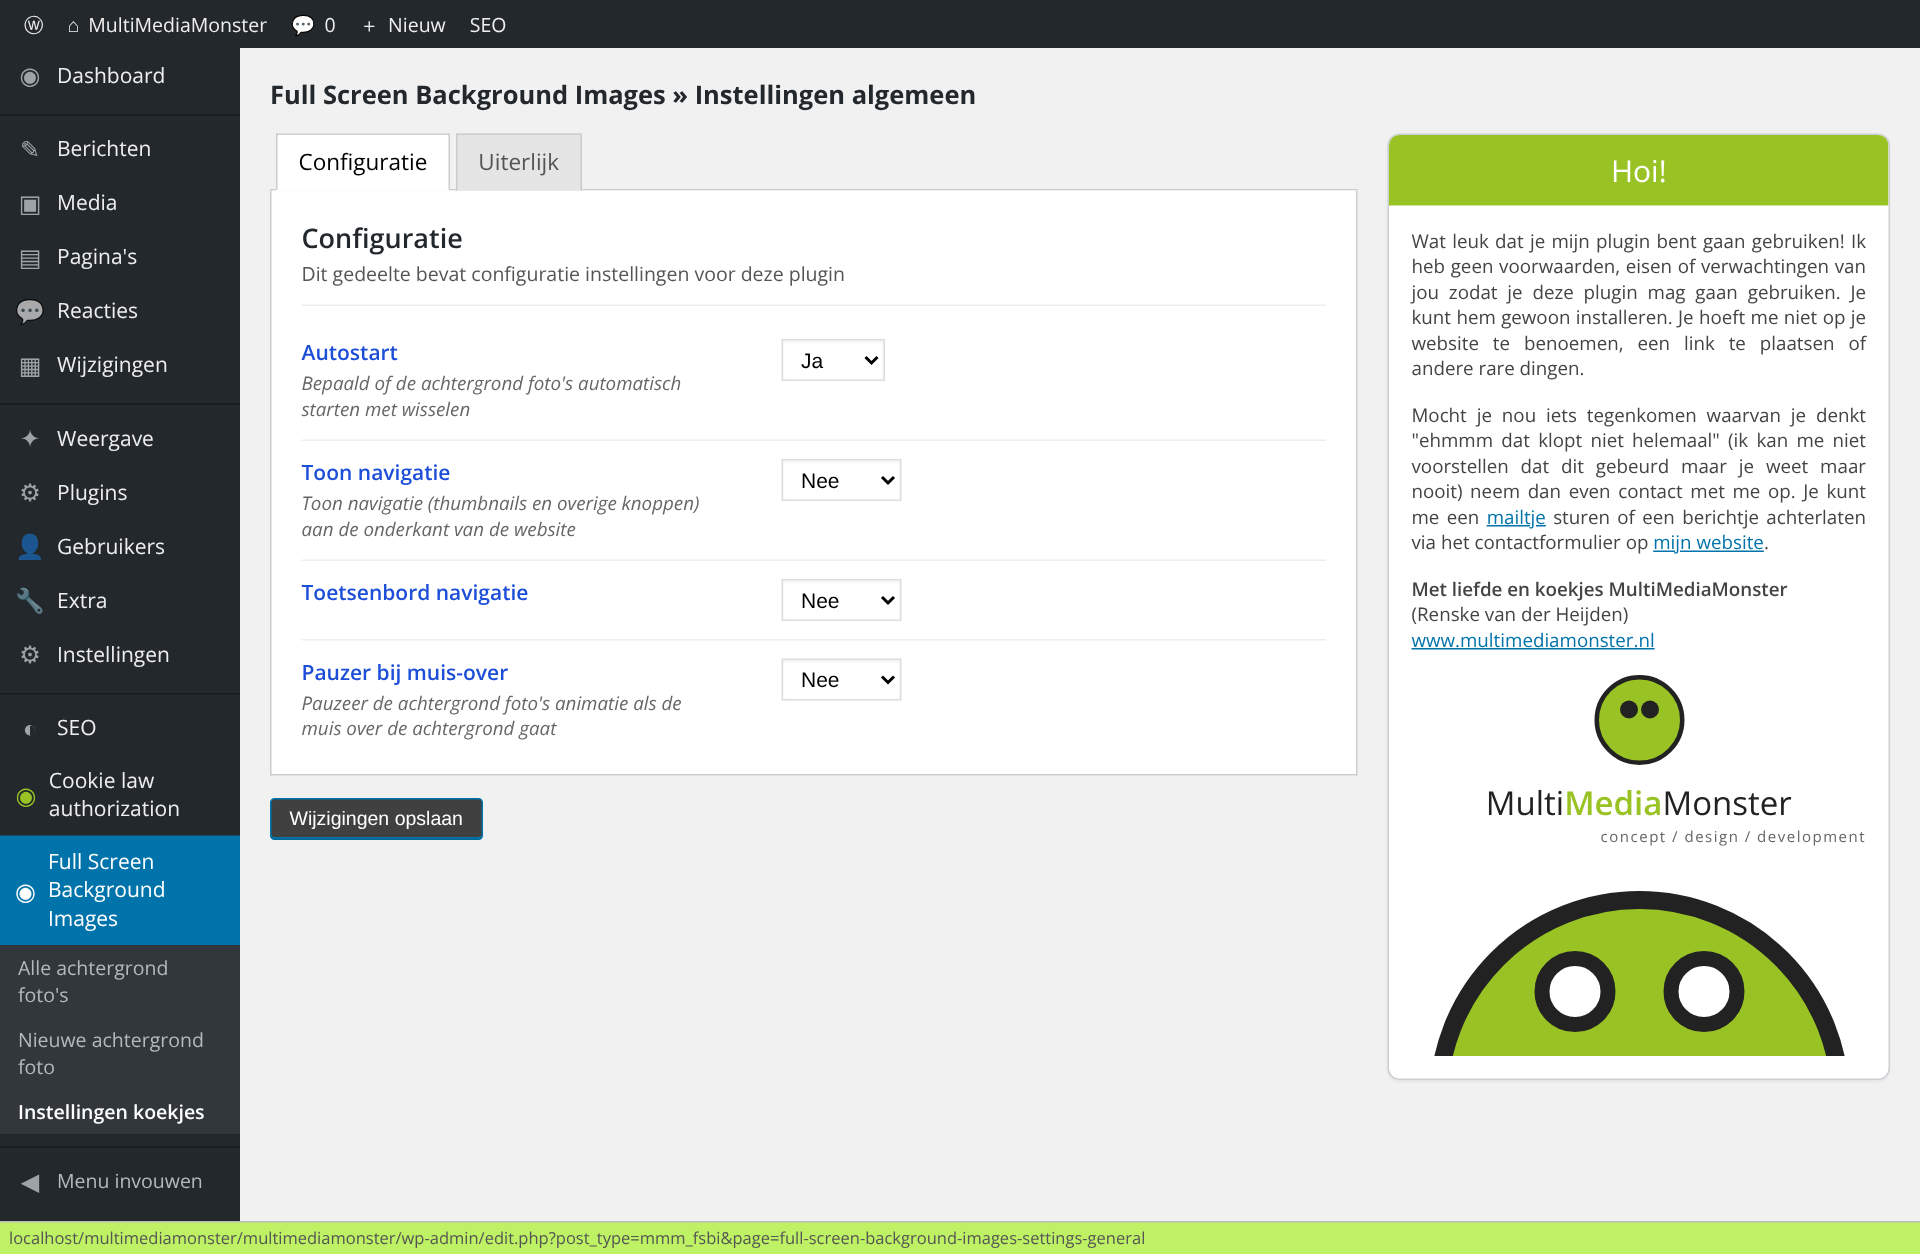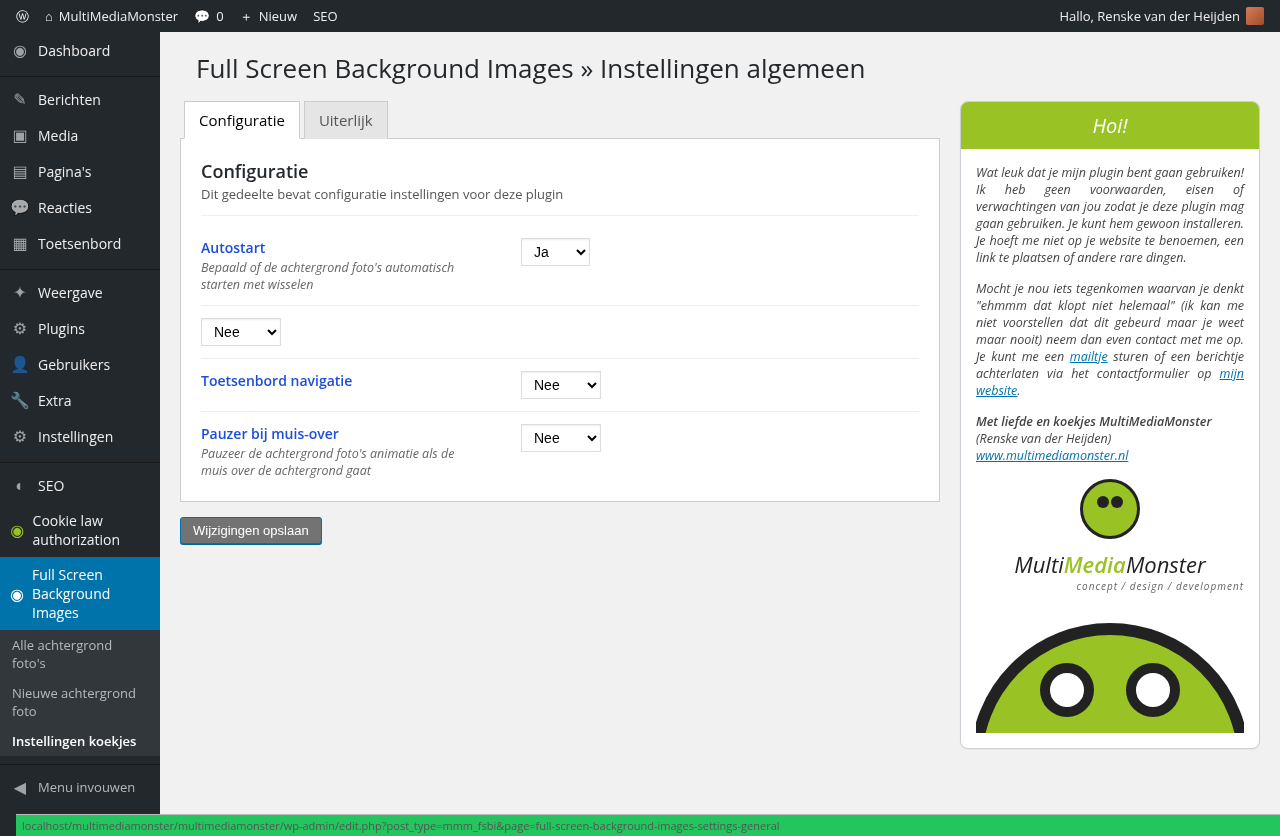--- a/index.html
+++ b/index.html
@@ -19,44 +19,44 @@
 .menu-sep { height: 5px; background: transparent; border-bottom: 1px solid #1a1a1a; margin: 4px 0; }
 .submenu { background: #32373c; }
 .submenu .sub-item { padding: 6px 12px; font-size: 13px; color: #b4b9be; cursor: pointer; }
 .submenu .sub-item.current { color: #fff; font-weight: 600; }
 .menu-icon { width: 20px; height: 20px; display: inline-flex; align-items: center; justify-content: center; font-size: 16px; color: rgba(240,245,250,0.6); }
 .menu-item.current .menu-icon { color: #fff; }
 .collapse-item { display: flex; align-items: center; gap: 8px; padding: 8px 10px; color: #b4b9be; cursor: pointer; font-size: 13px; }
 
 
 .content-wrap { margin-left: 160px; margin-top: 32px; padding: 10px 20px 40px; }
-.page-title { font-size: 26px; font-weight: 400; color: #23282d; margin: 10px 16px 15px; line-height: 1.3; }
+.page-title { font-size: 17px; font-weight: 700; color: #23282d; margin: 10px 0 15px; line-height: 1.3; }
 
 .two-col { display: flex; gap: 20px; align-items: flex-start; }
 .col-main { flex: 1; }
-.col-side { width: 300px; font-style: italic; }
+.col-side { width: 335px; }
 
 
 .nav-tab-wrapper { border-bottom: 1px solid #ccc; display: flex; gap: 0; margin-bottom: 0; }
 .nav-tab { background: #e5e5e5; border: 1px solid #ccc; border-bottom: none; color: #555; padding: 8px 14px; font-size: 15px; cursor: pointer; margin-left: 4px; margin-bottom: -1px; }
 .nav-tab.active { background: #fff; border-bottom: 1px solid #fff; color: #000; }
 
 
 .settings-panel { background: #fff; border: 1px solid #ccc; border-top: none; padding: 20px 20px 10px; }
 .section-title { font-size: 18px; font-weight: 600; color: #23282d; margin-bottom: 2px; }
 .section-desc { color: #555; margin-bottom: 10px; border-bottom: 1px solid #eee; padding-bottom: 12px; }
 .form-row { display: flex; align-items: flex-start; gap: 40px; padding: 12px 0; border-bottom: 1px solid #eee; }
 .form-row:last-child { border-bottom: none; }
 .row-left { width: 280px; }
 .row-left .lbl { font-weight: 600; color: #1d4ed8; font-size: 14px; margin-bottom: 2px; }
 .row-left .desc { font-style: italic; color: #666; font-size: 12.5px; }
 .row-right select { height: 28px; border: 1px solid #ddd; background: #fff; font-size: 14px; padding: 2px 24px 2px 8px; box-shadow: inset 0 1px 2px rgba(0,0,0,0.07); }
 
 .submit-row { margin-top: 15px; }
-.button-primary { background: #737373; border: 1px solid #0073aa; color: #fff; padding: 5px 12px; border-radius: 3px; font-size: 13px; cursor: pointer; box-shadow: 0 1px 0 #006799; }
+.button-primary { background: #404040; border: 1px solid #0073aa; color: #fff; padding: 5px 12px; border-radius: 3px; font-size: 13px; cursor: pointer; box-shadow: 0 1px 0 #006799; }
 
 
 .metabox { border: 1px solid #ccd0d4; border-radius: 8px; background: #fff; overflow: hidden; box-shadow: 0 1px 2px rgba(0,0,0,0.05); }
 .metabox-header { background: #99c325; color: #fff; text-align: center; padding: 10px; font-size: 20px; }
 .metabox-body { padding: 15px; font-size: 12.5px; text-align: justify; }
 .metabox-body p { margin-bottom: 14px; }
 .metabox-body a { color: #0073aa; text-decoration: underline; }
 .metabox-body .love { font-weight: 600; }
 .mm-logo { text-align: center; margin: 15px 0 5px; }
 .mm-logo-icon { width: 60px; height: 60px; border-radius: 50%; border: 3px solid #222; display: inline-flex; align-items: center; justify-content: center; background: #99c325; position: relative; }
@@ -67,21 +67,21 @@
 .mm-brand .m1 { font-weight: 400; }
 .mm-brand .m2 { color: #99c325; font-weight: 600; }
 .mm-tag { font-size: 10px; color: #666; letter-spacing: 1px; text-align: right; }
 .mm-large { margin-top: 20px; height: 120px; overflow: hidden; position: relative; }
 .mm-large-circle { width: 280px; height: 280px; border-radius: 50%; background: #99c325; border: 12px solid #222; position: absolute; top: 10px; left: 50%; transform: translateX(-50%); }
 .mm-large-eye { width: 54px; height: 54px; border-radius: 50%; background: #fff; border: 10px solid #222; position: absolute; top: 50px; }
 .mm-large-eye.left { left: 50%; margin-left: -70px; }
 .mm-large-eye.right { left: 50%; margin-left: 16px; }
 
 
-.statusbar { position: fixed; bottom: 0; left: 16px; right: 0; background: #22c55e; color: #555; font-size: 11px; padding: 3px 6px; border-top: 1px solid #bbb; }
+.statusbar { position: fixed; bottom: 0; left: 0; right: 0; background: #bef264; color: #555; font-size: 11px; padding: 3px 6px; border-top: 1px solid #bbb; }
 
 .dashicon { font-style: normal; }
 </style>
 </head>
 <body>
 
 <div class="adminbar">
   <div class="ab-item">
       <span class="dashicon">ⓦ</span>
     </div>
@@ -94,24 +94,20 @@
       <span>0</span>
     </div>
   <div class="ab-item">
       <span class="dashicon">＋</span>
       <span>Nieuw</span>
     </div>
   <div class="ab-item">
       <span>SEO</span>
     </div>
   <div class="spacer"></div>
-  <div class="ab-item">
-      <span>Hallo, Renske van der Heijden</span>
-      <span class="avatar"></span>
-    </div>
 </div>
 
 <div class="sidebar">
   <div class="menu-item">
       <span class="menu-icon dashicon">◉</span>
       <span>Dashboard</span>
     </div>
   <div class="menu-sep"></div>
   <div class="menu-item">
       <span class="menu-icon dashicon">✎</span>
@@ -124,21 +120,21 @@
   <div class="menu-item">
       <span class="menu-icon dashicon">▤</span>
       <span>Pagina's</span>
     </div>
   <div class="menu-item">
       <span class="menu-icon dashicon">💬</span>
       <span>Reacties</span>
     </div>
   <div class="menu-item">
       <span class="menu-icon dashicon">▦</span>
-      <span>Toetsenbord</span>
+      <span>Wijzigingen</span>
     </div>
   <div class="menu-sep"></div>
   <div class="menu-item">
       <span class="menu-icon dashicon">✦</span>
       <span>Weergave</span>
     </div>
   <div class="menu-item">
       <span class="menu-icon dashicon">⚙</span>
       <span>Plugins</span>
     </div>
@@ -194,20 +190,24 @@
 
         <div class="form-row">
           <div class="row-left">
             <div class="lbl">Autostart</div>
             <div class="desc">Bepaald of de achtergrond foto's automatisch starten met wisselen</div>
           </div>
           <div class="row-right"><select><option>Ja</option></select></div>
         </div>
 
         <div class="form-row">
+          <div class="row-left">
+            <div class="lbl">Toon navigatie</div>
+            <div class="desc">Toon navigatie (thumbnails en overige knoppen) aan de onderkant van de website</div>
+          </div>
           <div class="row-right"><select><option>Nee</option></select></div>
         </div>
 
         <div class="form-row">
           <div class="row-left">
             <div class="lbl">Toetsenbord navigatie</div>
           </div>
           <div class="row-right"><select><option>Nee</option></select></div>
         </div>
 

